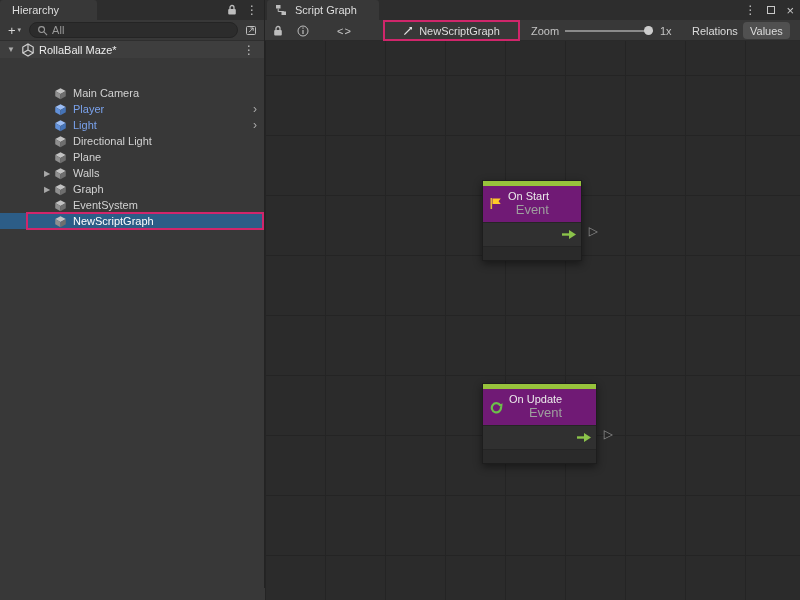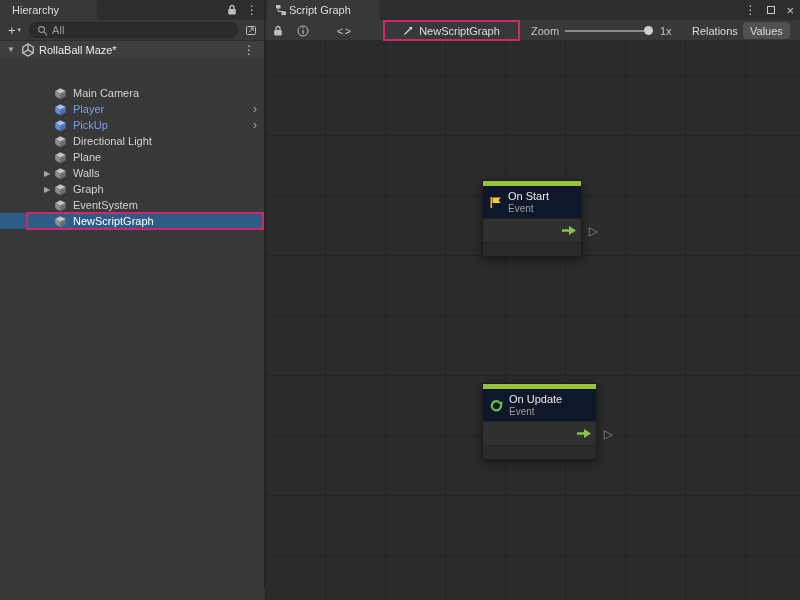--- a/index.html
+++ b/index.html
@@ -44,21 +44,21 @@
   .tree-label.prefab { color:#7aa2ec; }
   .tree-row.selected .tree-label { color:#ffffff; }
   .chev { position:absolute; right:7px; color:#a8a8a8; font-size:12px; line-height:1; }
   .row-annotation { position:absolute; left:26px; right:0; top:-1px; bottom:-1px;
                     border:2px solid #d0266b; pointer-events:none; z-index:3; }
 
   
   .graph { position:absolute; left:265px; top:0; width:535px; height:600px; background:#383838; overflow:hidden; }
   .g-tabbar { position:absolute; left:0; top:0; right:0; height:20px; background:#2d2d2d; }
   .g-tab { position:absolute; left:2px; top:0; height:20px; width:112px; background:#383838; border-radius:3px 3px 0 0;
-           display:flex; align-items:center; gap:2px; padding-left:8px; color:#dedede; }
+           display:flex; align-items:center; gap:8px; padding-left:8px; color:#dedede; }
   .g-win { position:absolute; right:6px; top:0; height:20px; display:flex; align-items:center; gap:11px; }
   .maxbox { width:8px; height:8px; border:1px solid #c8c8c8; }
   .closex { color:#c8c8c8; font-size:13px; line-height:1; }
 
   .g-toolbar { position:absolute; left:0; top:20px; right:0; height:21px; background:#383838; border-bottom:1px solid #2a2a2a; }
   .tb { position:absolute; top:0; height:21px; display:flex; align-items:center; }
   .tb-lock { left:8px; }
   .tb-info { left:32px; }
   .tb-code { left:72px; color:#c8c8c8; letter-spacing:1px; }
   .namebox { left:118px; width:137px; height:21px; border:2px solid #d0266b; display:flex; align-items:center;
@@ -75,24 +75,24 @@
 
   .g-canvas { position:absolute; left:0; top:41px; right:0; bottom:0; background:#2b2b2b;
     background-image:linear-gradient(to right,#242424 1px,transparent 1px),
                      linear-gradient(to bottom,#242424 1px,transparent 1px);
     background-size:60px 60px; background-position:0px 34px; }
 
   .vs-node { position:absolute; background:#303030; border:1px solid #1d1d1d; box-shadow:0 3px 8px rgba(0,0,0,.45); }
   .node-start  { left:217px; top:139px; width:100px; }
   .node-update { left:217px; top:342px; width:115px; }
   .stripe { height:5px; background:#97c23c; }
-  .nhead { display:flex; align-items:center; gap:6px; padding:4px 6px; background:#0f172a; border-bottom:1px solid #252525; }
+  .nhead { display:flex; align-items:center; gap:6px; padding:4px 6px; background:#701a75; border-bottom:1px solid #252525; }
   .ntitles { display:flex; flex-direction:column; line-height:1.15; }
   .ntitle { color:#ebebeb; font-size:11px; }
-  .nsub { color:#9e9e9e; font-size:10px; }
+  .nsub { color:#9e9e9e; font-size:13px;text-align:right; }
   .nbody { position:relative; height:24px; background:#303030; border-bottom:1px solid #252525; }
   .nport { position:absolute; right:4px; top:6px; }
   .nfoot { height:13px; background:#2a2a2a; }
   .ntri { position:absolute; right:-17px; top:44px; color:#8f8f8f; font-size:12px; line-height:1; }
 </style>
 </head>
 <body>
 
 <div class="app">
 
@@ -172,21 +172,21 @@
         </div>
         <div class="tree-row">
           <span class="expander"></span>
           <span class="cube">
             <svg width="13" height="13" viewBox="0 0 16 16">
               <polygon points="8,1.5 14.5,5 8,8.5 1.5,5" fill="#9bbdf4"></polygon>
               <polygon points="1.5,5 8,8.5 8,15 1.5,11.5" fill="#6190d8"></polygon>
               <polygon points="14.5,5 8,8.5 8,15 14.5,11.5" fill="#4573b6"></polygon>
             </svg>
           </span>
-          <span class="tree-label prefab">PickUp</span>
+          <span class="tree-label prefab">Light</span>
           <span class="chev">›</span>
         </div>
         <div class="tree-row">
           <span class="expander"></span>
           <span class="cube">
             <svg width="13" height="13" viewBox="0 0 16 16">
               <polygon points="8,1.5 14.5,5 8,8.5 1.5,5" fill="#c2c2c2"></polygon>
               <polygon points="1.5,5 8,8.5 8,15 1.5,11.5" fill="#8f8f8f"></polygon>
               <polygon points="14.5,5 8,8.5 8,15 14.5,11.5" fill="#6e6e6e"></polygon>
             </svg>

